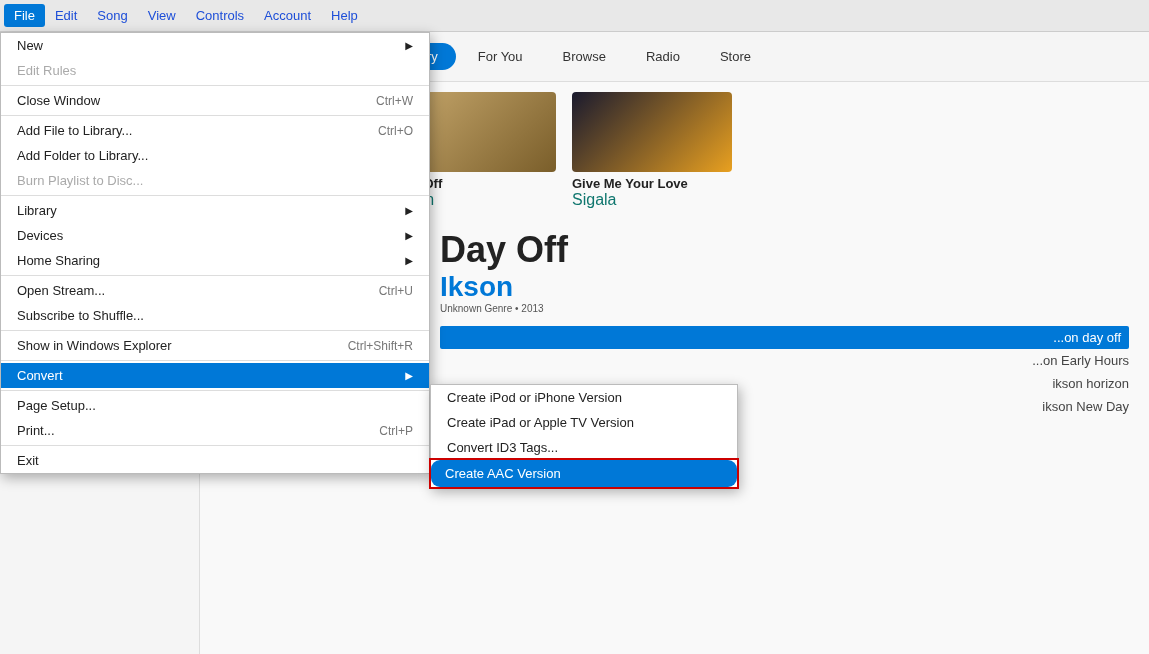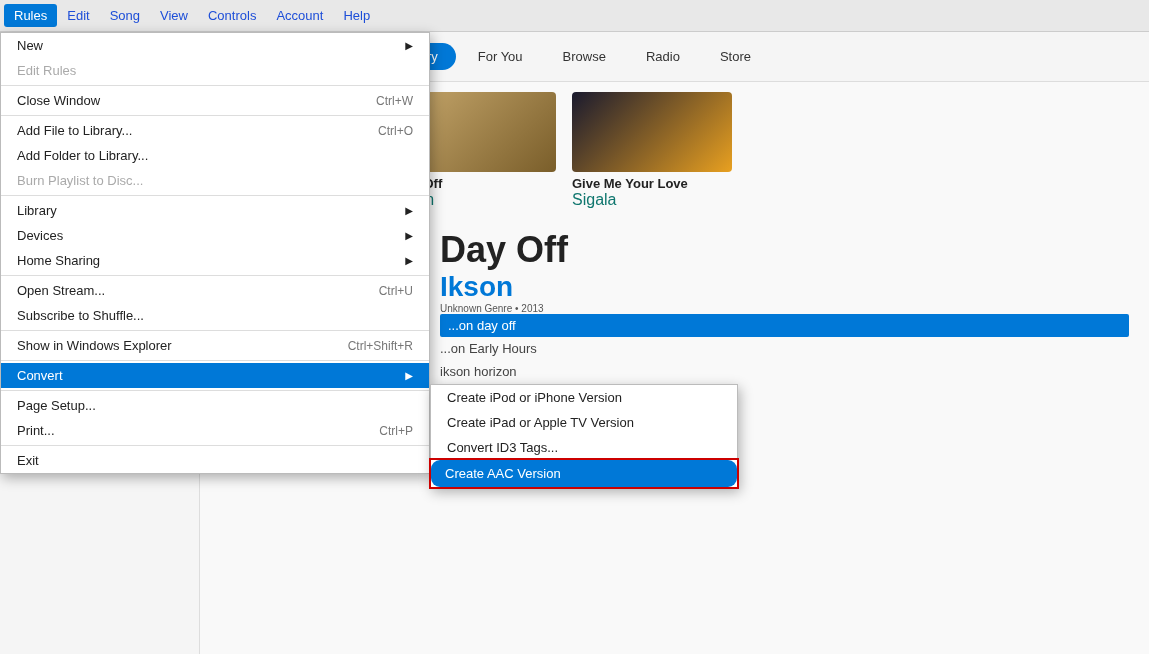--- a/index.html
+++ b/index.html
@@ -148,21 +148,21 @@
       font-size: 32px;
       font-weight: 900;
       color: white;
       text-shadow: 1px 1px 3px rgba(0,0,0,0.5);
       letter-spacing: 2px;
     }
     .day-off-info { flex: 1; }
     .day-off-title { font-size: 36px; font-weight: bold; color: #222; }
     .day-off-artist { font-size: 28px; color: #0078d7; font-weight: bold; }
     .day-off-meta { font-size: 10px; color: #555; }
-    .song-list { margin-top: 0; }
+    .song-list { margin-top: 12px; text-align: right; }
     .song-row {
       padding: 4px 0;
       font-size: 13px;
       color: #444;
     }
     .song-row.highlighted {
       background: #0078d7;
       color: white;
       padding: 4px 8px;
       border-radius: 2px;
@@ -238,21 +238,21 @@
       border: 2px solid #cc0000;
       pointer-events: none;
     }
 
     .tiktok-icon { font-size: 11px; }
   </style>
 </head>
 <body>
 
 <div class="menu-bar">
-  <div class="menu-item active">Rules</div>
+  <div class="menu-item active">File</div>
   <div class="menu-item">Edit</div>
   <div class="menu-item">Song</div>
   <div class="menu-item">View</div>
   <div class="menu-item">Controls</div>
   <div class="menu-item">Account</div>
   <div class="menu-item">Help</div>
 </div>
 
 <div class="top-nav">
   <button class="nav-btn active">Library</button>

